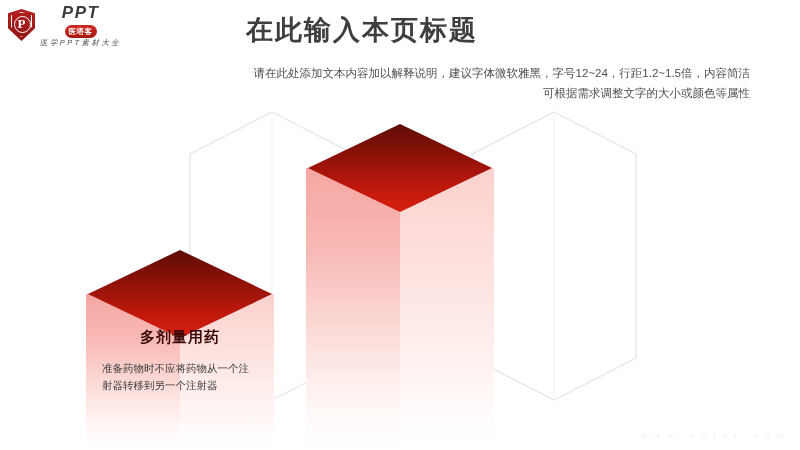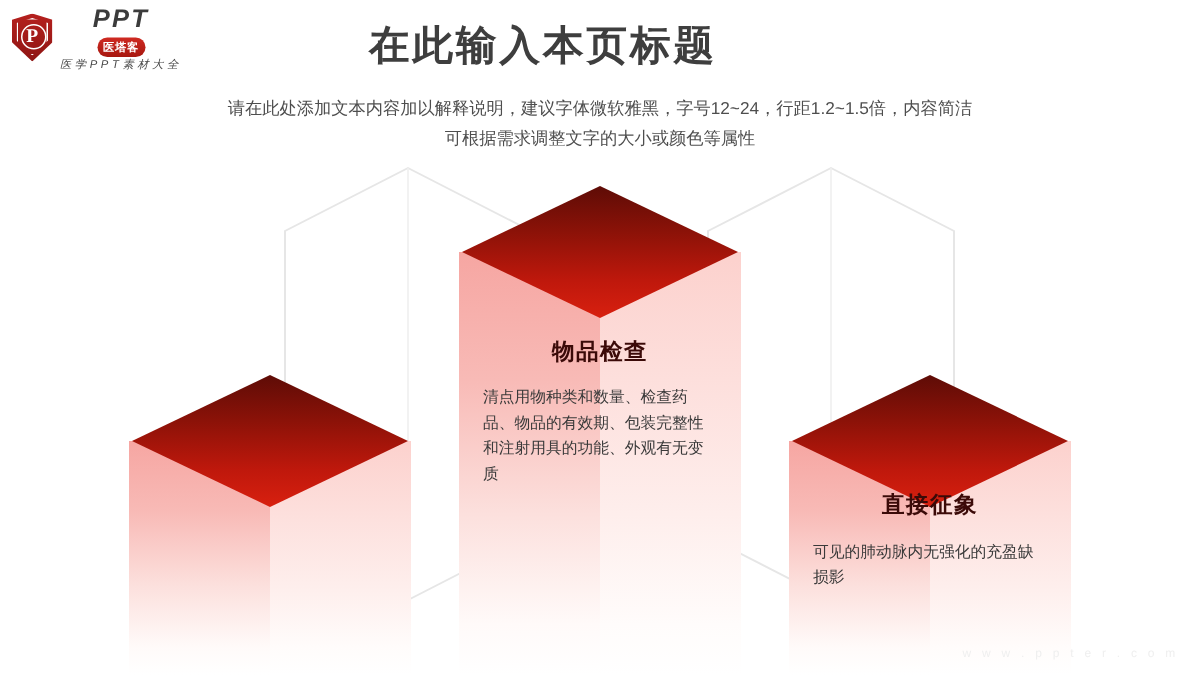--- a/index.html
+++ b/index.html
@@ -122,21 +122,21 @@
   #subtitle {
     position: absolute;
     left: 50px;
     top: 63px;
     width: 700px;
     text-align: center;
     font-size: 11.5px;
     color: #4e4e4e;
     line-height: 1.75;
   }
-  #subtitle .sub-line { display: block; }
+  #subtitle .sub-line { display: block; text-align: right; }
 
   
   #stage {
     position: absolute;
     left: 0;
     top: 100px;
     width: 800px;
     height: 350px;
   }
 
@@ -260,79 +260,56 @@
     <svg width="172" height="260" viewBox="0 0 172 260">
       <path d="M86 4 L168 46 L168 250 L86 292 L4 250 L4 46 Z" fill="none" stroke="#e6e6e6" stroke-width="1.3"></path>
       <path d="M86 4 L86 292" stroke="#f0f0f0" stroke-width="1.1" fill="none"></path>
     </svg>
   </div>
 
   <div class="pillar" style="left:306px; top:22px; width:188px; height:328px;">
     <div class="body" style="top:46px; height:282px;">
       <div class="faceL"></div>
       <div class="faceR"></div>
-      <div class="txt" style="padding-top:58px;">
-        <div class="p-title">物品检查</div>
-        <div class="p-desc" style="margin-top:13px;">清点用物种类和数量、检查药品、物品的有效期、包装完整性和注射用具的功能、外观有无变质</div>
-      </div>
     </div>
     <div class="cap" style="height:92px;">
       <svg width="188" height="92" viewBox="0 0 188 92">
         <defs>
           <linearGradient id="capGradM" x1="0" y1="0" x2="0" y2="1">
             <stop offset="0%" stop-color="#5e0c06"></stop>
             <stop offset="35%" stop-color="#8c1208"></stop>
             <stop offset="72%" stop-color="#bf180c"></stop>
             <stop offset="100%" stop-color="#d8200f"></stop>
           </linearGradient>
         </defs>
         <path d="M94 2 L186 46 L94 90 L2 46 Z" fill="url(#capGradM)"></path>
       </svg>
     </div>
   </div>
 
   <div class="pillar" style="left:86px; top:148px; width:188px; height:202px;">
     <div class="body" style="top:46px; height:156px;">
       <div class="faceL"></div>
       <div class="faceR"></div>
+      <div class="txt" style="padding-top:34px;">
+        <div class="p-title">多剂量用药</div>
+        <div class="p-desc" style="margin-top:14px;">准备药物时不应将药物从一个注射器转移到另一个注射器</div>
+      </div>
     </div>
     <div class="cap" style="height:92px;">
       <svg width="188" height="92" viewBox="0 0 188 92">
         <defs>
           <linearGradient id="capGradL" x1="0" y1="0" x2="0" y2="1">
             <stop offset="0%" stop-color="#5e0c06"></stop>
             <stop offset="35%" stop-color="#8c1208"></stop>
             <stop offset="72%" stop-color="#bf180c"></stop>
             <stop offset="100%" stop-color="#d8200f"></stop>
           </linearGradient>
         </defs>
         <path d="M94 2 L186 46 L94 90 L2 46 Z" fill="url(#capGradL)"></path>
       </svg>
     </div>
   </div>
 
-  <div class="pillar" style="left:526px; top:148px; width:188px; height:202px;">
-    <div class="body" style="top:46px; height:156px;">
-      <div class="faceL"></div>
-      <div class="faceR"></div>
-      <div class="txt" style="padding-top:34px;">
-        <div class="p-title">直接征象</div>
-        <div class="p-desc" style="margin-top:14px;">可见的肺动脉内无强化的充盈缺损影</div>
-      </div>
-    </div>
-    <div class="cap" style="height:92px;">
-      <svg width="188" height="92" viewBox="0 0 188 92">
-        <defs>
-          <linearGradient id="capGradR" x1="0" y1="0" x2="0" y2="1">
-            <stop offset="0%" stop-color="#5e0c06"></stop>
-            <stop offset="35%" stop-color="#8c1208"></stop>
-            <stop offset="72%" stop-color="#bf180c"></stop>
-            <stop offset="100%" stop-color="#d8200f"></stop>
-          </linearGradient>
-        </defs>
-        <path d="M94 2 L186 46 L94 90 L2 46 Z" fill="url(#capGradR)"></path>
-      </svg>
-    </div>
-  </div>
 
 </div>
 
 <div id="watermark">w w w . p p t e r . c o m</div>
 
 </body></html>

